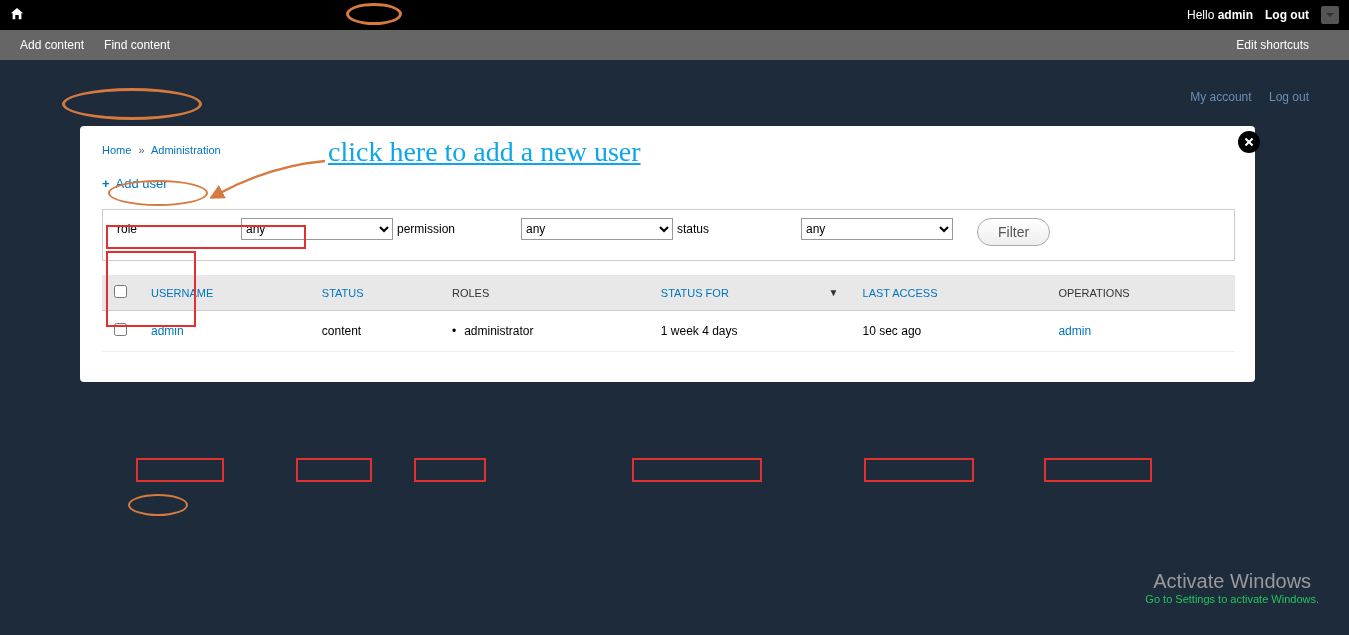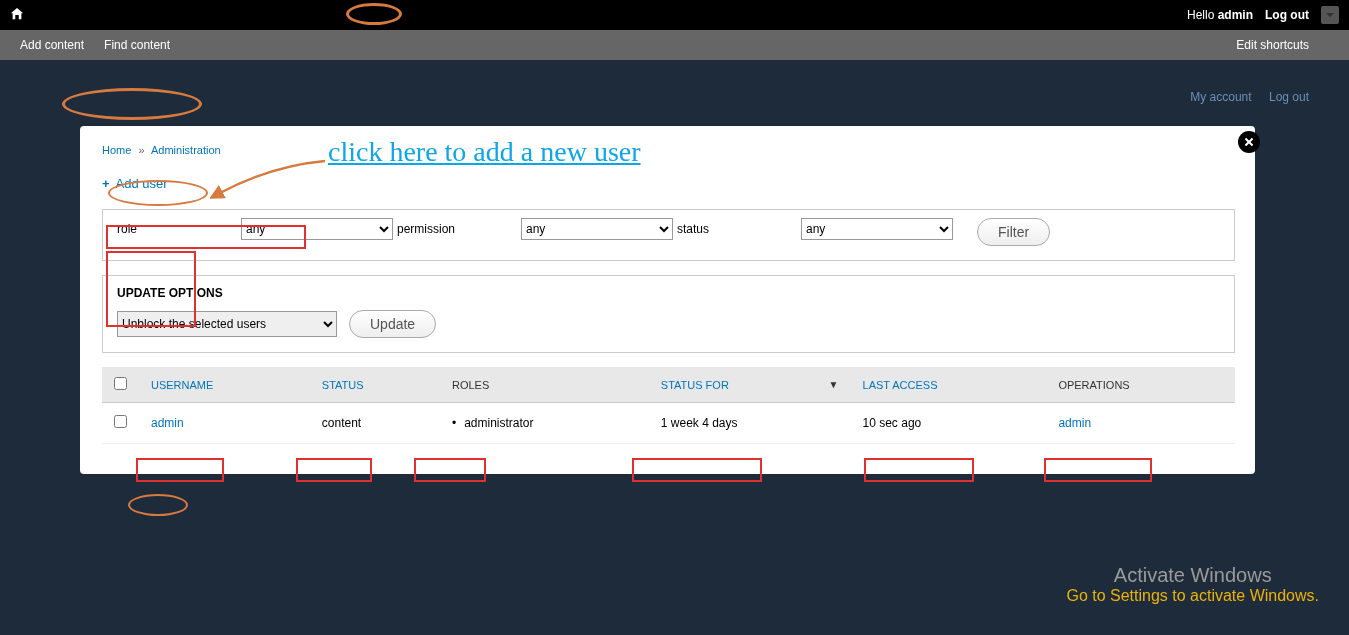--- a/index.html
+++ b/index.html
@@ -74,21 +74,21 @@
 
 
 .anno-ellipse { position: absolute; border: 3px solid #d77a3f; border-radius: 50%; pointer-events: none; z-index: 50; }
 .anno-rect { position: absolute; border: 2px solid #e03030; pointer-events: none; z-index: 50; }
 .anno-text { position: absolute; color: #0ea5e9; font-family: Georgia, serif; font-size: 28px; z-index: 50; pointer-events: none; text-decoration: underline; }
 .anno-arrow { position: absolute; z-index: 49; pointer-events: none; }
 
 
 .watermark { position: absolute; right: 30px; bottom: 30px; color: #888; text-align: center; z-index: 5; }
 .watermark .l1 { font-size: 20px; color: #9a9a9a; }
-.watermark .l2 { font-size: 16px; color: #eab308; }
+.watermark .l2 { font-size: 11px; color: #22c55e; }
 
 </style>
 </head>
 <body>
 
 <div class="toolbar">
   <a href="#" class="home-icon">
     <svg viewBox="0 0 16 16">
         <path d="M8 1l7 6h-2v7h-3V9H6v5H3V7H1z"></path>
       </svg>
@@ -155,27 +155,20 @@
         </div>
         <div class="filter-row">
           <label>status</label>
           <select><option>any</option></select>
         </div>
       </div>
       <button class="btn">Filter</button>
     </div>
   </div>
 
-  <div class="update-box">
-    <div class="update-title">UPDATE OPTIONS</div>
-    <div class="update-body">
-      <select><option>Unblock the selected users</option></select>
-      <button class="btn">Update</button>
-    </div>
-  </div>
 
   <table class="users-table">
     <thead>
       <tr>
         <th style="width:28px"><input type="checkbox" style=""></th>
         <th class="sortable">USERNAME</th>
         <th class="sortable">STATUS</th>
         <th>ROLES</th>
         <th class="sortable"><span>STATUS FOR</span><span class="arrow">▼</span></th>
         <th class="sortable">LAST ACCESS</th>

